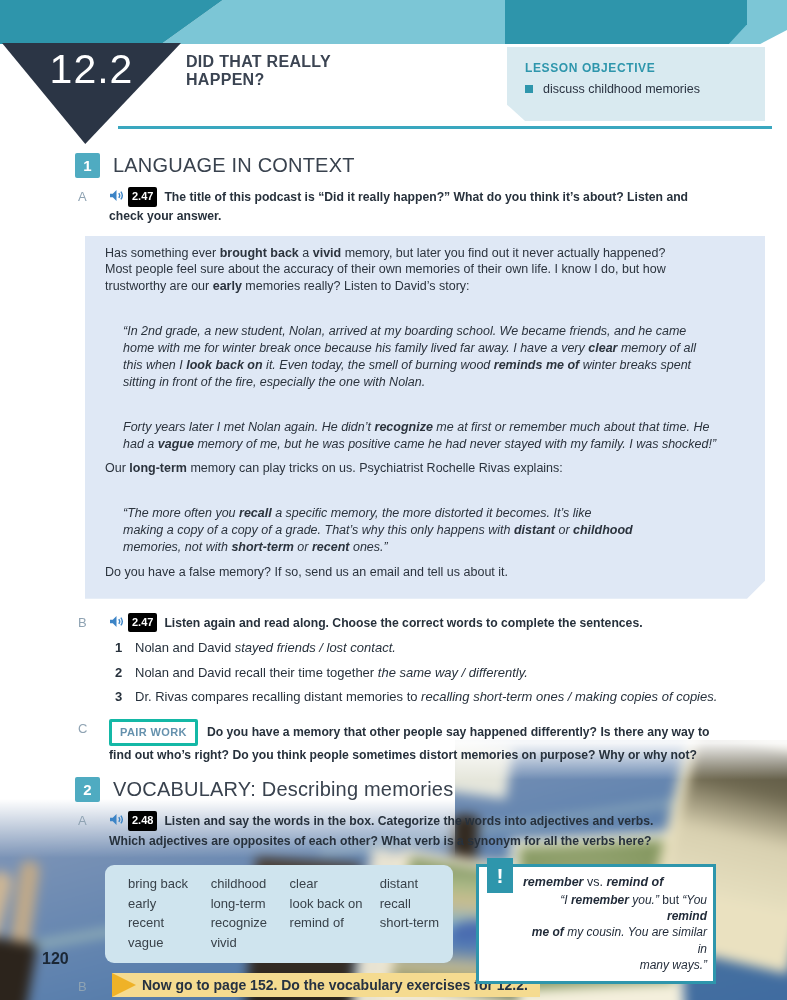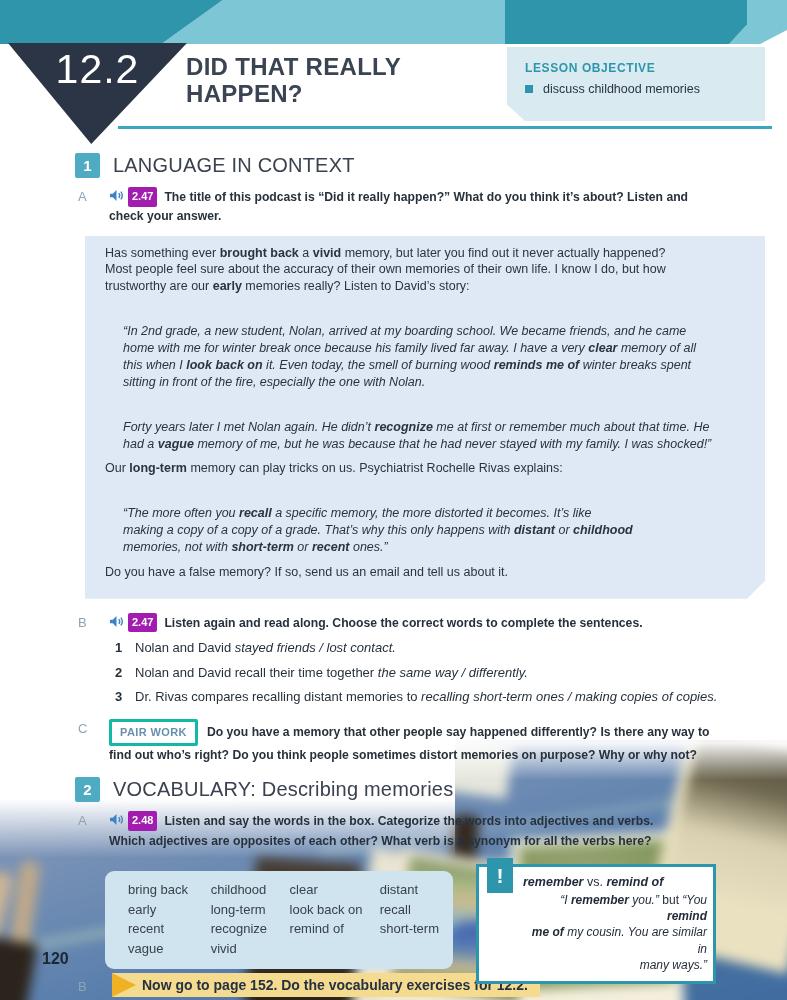--- a/index.html
+++ b/index.html
@@ -7,65 +7,65 @@
         font-family:"Liberation Sans",sans-serif;color:#2b333d;}
 
   
   .band{position:absolute;top:0;left:0;width:787px;height:44px;}
   .band-light{position:absolute;inset:0;background:#7cc6d6;
       clip-path:polygon(28.3% 0,100% 0,100% 68%,96.6% 100%,20.5% 100%);}
   .band-dark-left{position:absolute;inset:0;background:#2e95ab;
       clip-path:polygon(0 0,28.3% 0,20.5% 100%,0 100%);}
   .band-dark-mid{position:absolute;left:505px;top:0;width:242px;height:44px;background:#2e95ab;
       clip-path:polygon(0 0,100% 0,100% 55%,92.5% 100%,0 100%);}
-  .tri{position:absolute;left:8px;top:43px;width:179px;height:101px;background:#2b3545;
+  .tri{position:absolute;left:2px;top:43px;width:179px;height:101px;background:#2b3545;
       clip-path:polygon(0 0,100% 0,46.5% 100%);}
   .tri-num{width:100%;text-align:center;color:#fff;font-size:41px;padding-top:3px;letter-spacing:1px;}
-  .htitle{position:absolute;left:186px;top:53px;font-size:24px;font-weight:bold;color:#3b4452;
+  .htitle{position:absolute;left:186px;top:53px;font-size:16px;font-weight:bold;color:#3b4452;
       line-height:1.14;white-space:pre-line;letter-spacing:.3px;}
   .hrule{position:absolute;left:118px;top:126px;width:654px;height:3px;background:#3aa7bf;}
   .objbox{position:absolute;left:507px;top:47px;width:258px;height:74px;background:#d9eaf0;
       clip-path:polygon(0 0,100% 0,100% 100%,7% 100%,0 78%);}
   .objlabel{margin:14px 0 0 18px;color:#2e96ac;font-weight:bold;font-size:12px;letter-spacing:.6px;}
   .objitem{display:flex;align-items:center;margin:7px 0 0 18px;gap:10px;}
   .objbullet{width:8px;height:8px;background:#2e96ac;flex:none;}
   .objtext{font-size:12.5px;color:#2b3442;}
 
   
   .content{position:absolute;left:0;top:145px;width:787px;z-index:2;}
   .sechead{display:flex;align-items:center;gap:13px;margin:8px 0 0 75px;}
   .secnum{width:25px;height:25px;background:#4fabc1;color:#fff;font-weight:bold;font-size:15px;
       display:flex;align-items:center;justify-content:center;border-radius:2px;flex:none;}
   .sectitle{font-size:20px;color:#39424e;letter-spacing:.2px;}
   .row{display:flex;margin:9px 0 0 78px;}
   .rlabel{width:31px;flex:none;color:#8fa3b3;font-size:13px;padding-top:2px;}
   .rbody{width:662px;font-size:12.2px;line-height:1.5;color:#27313c;}
   .instr{font-weight:bold;white-space:pre-line;}
   .spk{display:inline-block;vertical-align:-1px;margin-right:4px;}
-  .abadge{display:inline-block;background:#a21caf;color:#fff;font-weight:bold;font-size:11px;
+  .abadge{display:inline-block;background:#000000;color:#fff;font-weight:bold;font-size:11px;
       padding:1px 4px 2px;border-radius:2px;margin-right:7px;vertical-align:1px;}
 
   .audiobox{margin:10px 0 0 85px;width:680px;background:#dfe8f5;padding-bottom:10px;
       clip-path:polygon(0 0,100% 0,100% calc(100% - 18px),calc(100% - 18px) 100%,0 100%);}
   .audiotab{display:inline-flex;align-items:center;gap:6px;background:#3e87c9;color:#fff;
       font-size:12px;font-weight:bold;padding:4px 34px 5px 12px;
       clip-path:polygon(0 0,calc(100% - 28px) 0,100% 100%,0 100%);}
   .audiobody{padding:9px 8px 0 20px;font-size:12.5px;line-height:1.35;color:#2b333d;}
   .audiobody p{margin:0 0 8px;white-space:pre-line;}
   .audiobody .quote{margin-left:18px;font-style:italic;margin-top:28px;}
 
   .blist{margin-top:3px;}
   .bitem{display:flex;margin:5px 0 0 6px;font-size:13px;}
   .binum{width:20px;font-weight:bold;flex:none;}
   .bitext{white-space:pre-line;}
   .pairwork{display:inline-block;border:3px solid #14b8a6;color:#6591ad;font-size:11px;
       font-weight:bold;letter-spacing:.4px;padding:2px 8px 3px;margin-right:9px;border-radius:2px;}
 
   .vocabzone{position:relative;height:100px;margin-top:11px;}
-  .wordbox{position:absolute;left:105px;top:10px;width:348px;background:#cfe4ee;border-radius:9px;
+  .wordbox{position:absolute;left:105px;top:4px;width:348px;background:#cfe4ee;border-radius:9px;
       display:flex;padding:9px 0 11px 23px;box-sizing:border-box;}
   .wcol{font-size:13px;color:#39424a;line-height:1.5;white-space:pre-line;}
   .wc1{width:88px}.wc2{width:84px}.wc3{width:96px}.wc4{width:78px}
   .notebox{position:absolute;left:476px;top:3px;width:240px;min-height:85px;background:#fff;
       border:3px solid #2e96ac;box-sizing:border-box;padding:8px 6px 8px 44px;font-size:12px;color:#1f2937;}
   .bang{position:absolute;left:8px;top:-9px;width:26px;height:35px;background:#2e96ac;color:#fff;
       font-weight:bold;font-size:21px;display:flex;align-items:center;justify-content:center;}
   .notetitle{margin-bottom:3px;font-size:12.5px;white-space:pre-line;}
   .notebody{line-height:1.35;white-space:pre-line;text-align:right;}
   .b{font-weight:bold;} .i{font-style:italic;}
@@ -160,21 +160,21 @@
     <div class="audiobox">
       <div class="audiobody">
         <p><span>Has something ever </span><span class="b">brought back</span><span> a </span><span class="b">vivid</span><span> memory, but later you find out it never actually happened?
 Most people feel sure about the accuracy of their own memories of their own life. I know I do, but how
 trustworthy are our </span><span class="b">early</span><span> memories really? Listen to David’s story:</span></p>
         <p class="quote"><span>“In 2nd grade, a new student, Nolan, arrived at my boarding school. We became friends, and he came
 home with me for winter break once because his family lived far away. I have a very </span><span class="b">clear</span><span> memory of all
 this when I </span><span class="b">look back on</span><span> it. Even today, the smell of burning wood </span><span class="b">reminds me of</span><span> winter breaks spent
 sitting in front of the fire, especially the one with Nolan.</span></p>
         <p class="quote"><span>Forty years later I met Nolan again. He didn’t </span><span class="b">recognize</span><span> me at first or remember much about that time. He
-had a </span><span class="b">vague</span><span> memory of me, but he was because that he had never stayed with my family. I was shocked!”</span></p>
+had a </span><span class="b">vague</span><span> memory of me, but he was positive came he had never stayed with my family. I was shocked!”</span></p>
         <p><span>Our </span><span class="b">long-term</span><span> memory can play tricks on us. Psychiatrist Rochelle Rivas explains:</span></p>
         <p class="quote"><span>“The more often you </span><span class="b">recall</span><span> a specific memory, the more distorted it becomes. It’s like
 making a copy of a copy of a grade. That’s why this only happens with </span><span class="b">distant</span><span> or </span><span class="b">childhood</span><span>
 memories, not with </span><span class="b">short-term</span><span> or </span><span class="b">recent</span><span> ones.”</span></p>
         <p>Do you have a false memory? If so, send us an email and tell us about it.</p>
       </div>
     </div>
 
     <div class="row" style="margin-top:14px">
       <div class="rlabel">B</div>

